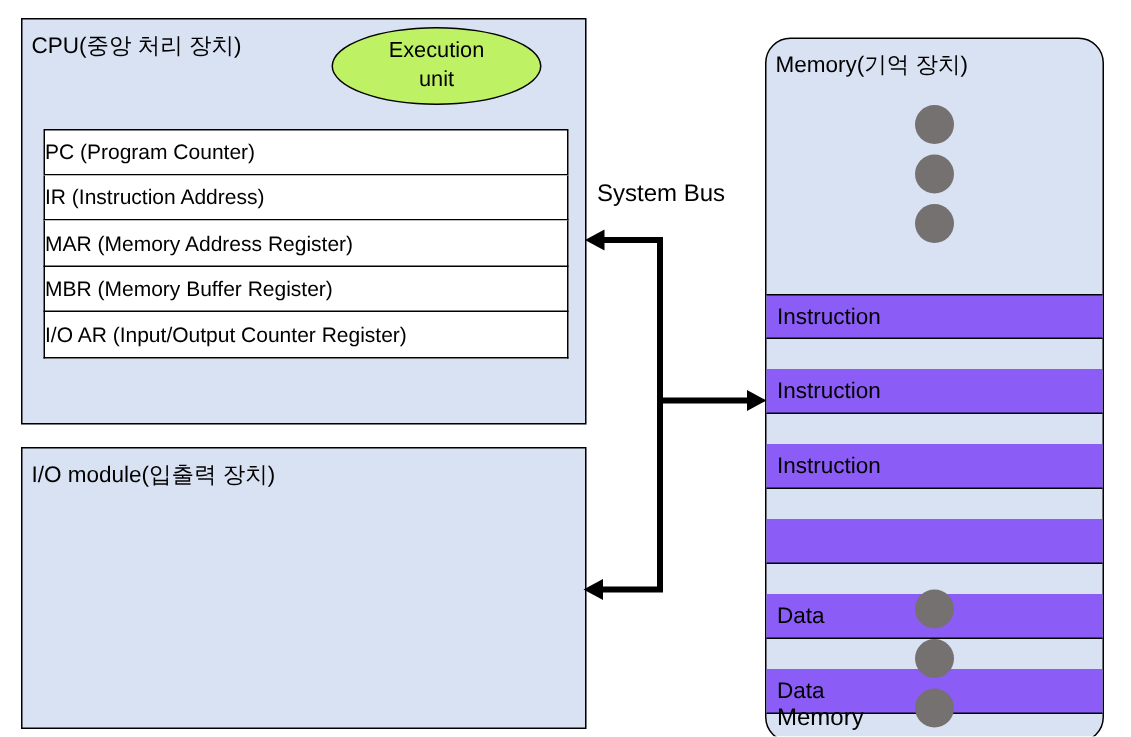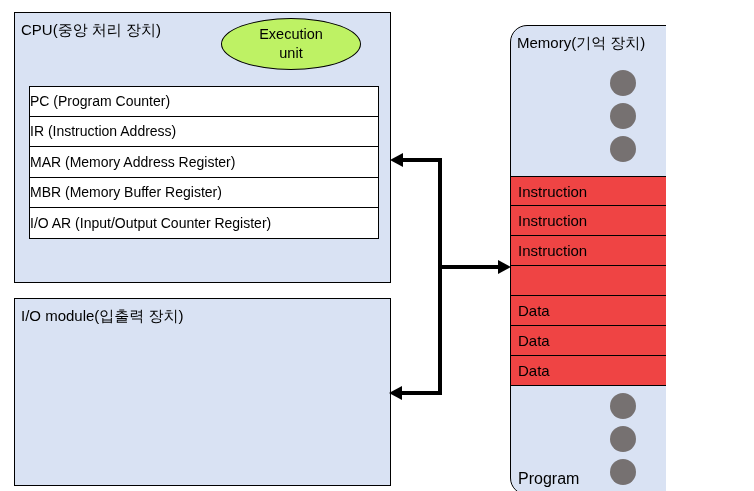--- a/index.html
+++ b/index.html
@@ -2,21 +2,21 @@
 <html><head>
 <meta charset="utf-8">
 <style>
   html, body {
     margin: 0;
     padding: 0;
     background: #ffffff;
   }
   #canvas {
     position: relative;
-    width: 666px;
+    width: 754px;
     height: 491px;
     background: #ffffff;
     font-family: "Liberation Sans", sans-serif;
     color: #000000;
     overflow: hidden;
     text-decoration: underline;
   }
   .box {
     position: absolute;
     background: #d9e2f3;
@@ -76,26 +76,27 @@
 
   .mem-cells {
     position: absolute;
     left: 0;
     right: 0;
     top: 150px;
   }
   .mem-cell {
     height: 30px;
     box-sizing: border-box;
-    background: #ef4444;
+    background: #8b5cf6;
     border-bottom: 1.6px solid #000000;
     display: flex;
     align-items: center;
     padding-left: 7px;
     font-size: 15px;
+    margin-top: 20px;
   }
   .mem-cell:first-child { border-top: 1.6px solid #000000; }
 
   .dots {
     position: absolute;
     left: 99px;
     display: flex;
     flex-direction: column;
     gap: 7px;
   }
@@ -172,23 +173,24 @@
       <div class="mem-cell">Data</div>
       <div class="mem-cell">Data</div>
     </div>
 
     <div class="dots dots-bottom">
       <div class="dot"></div>
       <div class="dot"></div>
       <div class="dot"></div>
     </div>
 
-    <div class="mem-bottom-label">Program</div>
+    <div class="mem-bottom-label">Memory</div>
   </div>
 
+  <div class="bus-label">System Bus</div>
 
   <svg class="bus-svg" width="754" height="491" viewBox="0 0 754 491">
 
     <path d="M 400 160 H 440 V 393 H 398" stroke="#000000" stroke-width="4" fill="none"></path>
     <path d="M 440 267 H 501" stroke="#000000" stroke-width="4" fill="none"></path>
 
     <polygon points="390,160 403,153 403,167" fill="#000000"></polygon>
     <polygon points="511,267 498,260 498,274" fill="#000000"></polygon>
     <polygon points="389,393 402,386 402,400" fill="#000000"></polygon>
   </svg>

